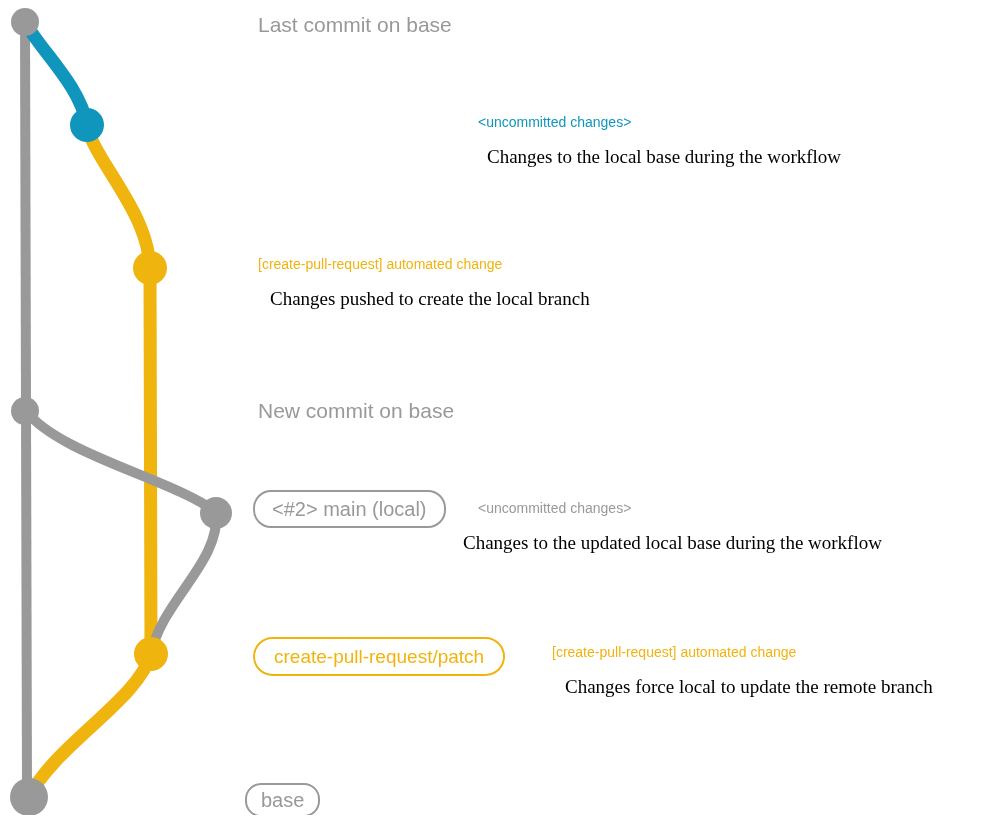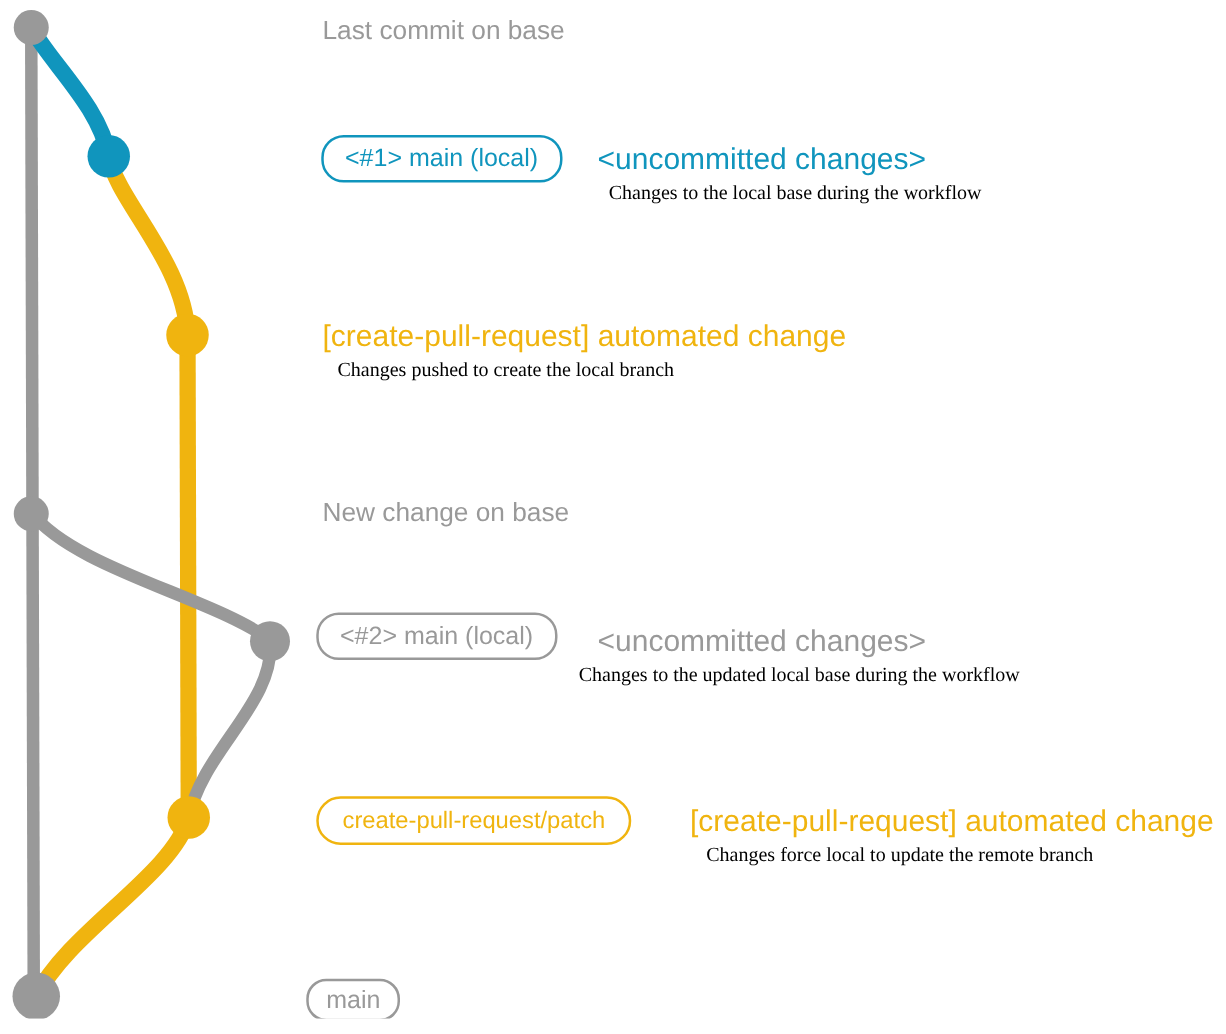--- a/index.html
+++ b/index.html
@@ -4,22 +4,22 @@
 <style>
   html,body{margin:0;padding:0;background:#fff;}
   #canvas{position:relative;width:981px;height:815px;background:var(--background);overflow:hidden;
           font-family:"Liberation Sans",sans-serif;}
   #graph-svg{position:absolute;left:0;top:0;}
   .milestone{position:absolute;font-size:21px;color:var(--gray);white-space:nowrap;}
   .badge{position:absolute;font-size:20px;line-height:1;border:2px solid;border-radius:18px;
          padding:7px 17px;white-space:nowrap;background:transparent;}
   .badge.lg{font-size:19px;padding:8px 19px;border-radius:21px;}
   .badge.sm{padding:5px 14px;border-radius:16px;}
-  .title{position:absolute;font-size:24px;white-space:nowrap;}
-  .caption{position:absolute;font-size:16px;color:var(--text);font-family:"Liberation Serif",serif;white-space:nowrap;}
+  .title{position:absolute;font-size:14px;white-space:nowrap;}
+  .caption{position:absolute;font-size:19px;color:var(--text);font-family:"Liberation Serif",serif;white-space:nowrap;}
   .teal{color:var(--teal);border-color:var(--teal);}
   .yellow{color:var(--yellow);border-color:var(--yellow);}
   .gray{color:var(--gray);border-color:var(--gray);}
 </style>
 </head>
 <body>
 
 <div id="canvas">
 
   <svg id="graph-svg" width="260" height="827" viewBox="0 0 260 827">
@@ -36,32 +36,31 @@
     <circle cx="87" cy="125" r="17" fill="var(--teal)"></circle>
     <circle cx="150" cy="268" r="17" fill="var(--yellow)"></circle>
     <circle cx="25" cy="411" r="14" fill="var(--gray)"></circle>
     <circle cx="216" cy="513" r="16" fill="var(--gray)"></circle>
     <circle cx="151" cy="654" r="17" fill="var(--yellow)"></circle>
     <circle cx="29" cy="797" r="19" fill="var(--gray)"></circle>
   </svg>
 
   <div class="milestone" style="left:258px;top:13px;">Last commit on base</div>
 
-  <div class="badge teal" style="left:257px;top:108px;">&lt;#1&gt; main (local)</div>
   <div class="title teal" style="left:478px;top:114px;">&lt;uncommitted changes&gt;</div>
   <div class="caption" style="left:487px;top:146px;">Changes to the local base during the workflow</div>
 
   <div class="title yellow" style="left:258px;top:256px;">[create-pull-request] automated change</div>
   <div class="caption" style="left:270px;top:288px;">Changes pushed to create the local branch</div>
 
-  <div class="milestone" style="left:258px;top:399px;">New change on base</div>
+  <div class="milestone" style="left:258px;top:399px;">New commit on base</div>
 
   <div class="badge gray" style="left:253px;top:490px;">&lt;#2&gt; main (local)</div>
   <div class="title gray" style="left:478px;top:500px;">&lt;uncommitted changes&gt;</div>
   <div class="caption" style="left:463px;top:532px;">Changes to the updated local base during the workflow</div>
 
   <div class="badge yellow lg" style="left:253px;top:637px;">create-pull-request/patch</div>
   <div class="title yellow" style="left:552px;top:644px;">[create-pull-request] automated change</div>
   <div class="caption" style="left:565px;top:676px;">Changes force local to update the remote branch</div>
 
-  <div class="badge gray sm" style="left:245px;top:783px;">main</div>
+  <div class="badge gray sm" style="left:245px;top:783px;">base</div>
 
 </div>
 
 </body></html>

